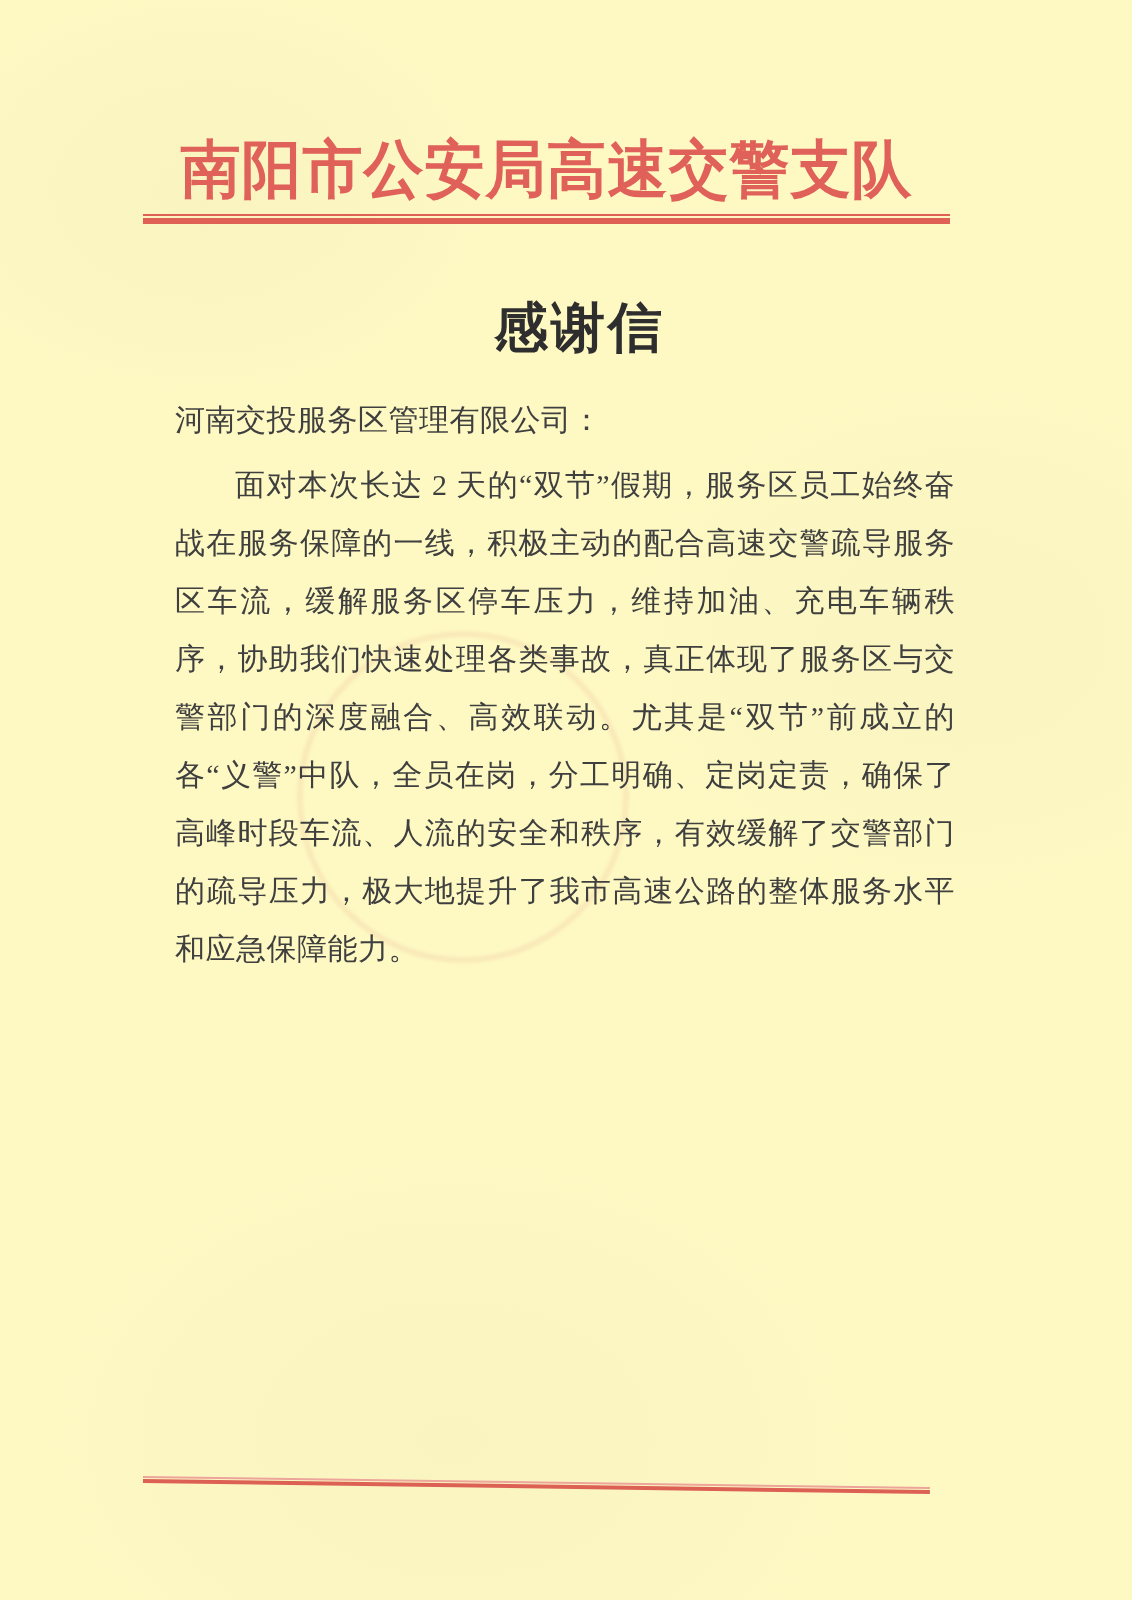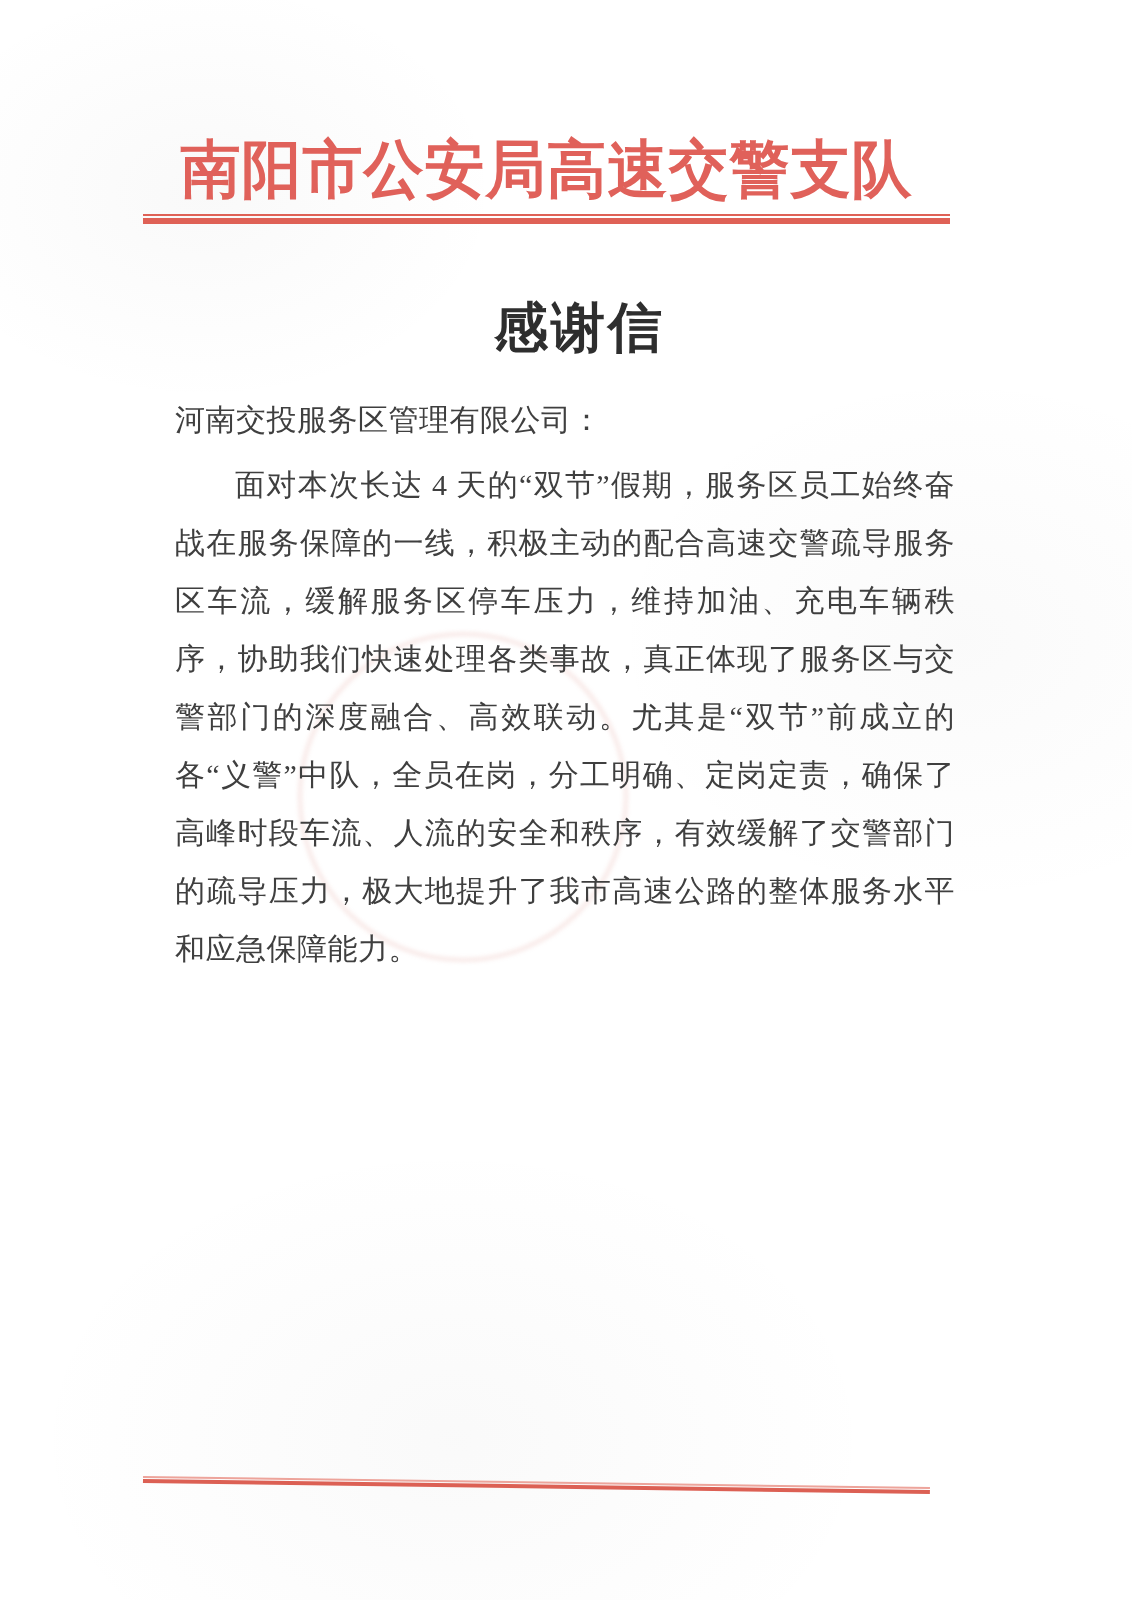--- a/index.html
+++ b/index.html
@@ -1,20 +1,20 @@
 <!DOCTYPE html>
 <html><head>
 <meta charset="utf-8">
 <style>
   html,body{margin:0;padding:0;background:#e8e8e8;}
   .page{
     position:relative;
     width:1132px;height:1600px;
     margin:0 auto;
-    background:#ffffff;
+    background:#fef9c3;
     overflow:hidden;
     font-family:"Liberation Serif",serif;
   }
   
   .page::before{
     content:"";position:absolute;inset:0;pointer-events:none;
     background:
       radial-gradient(420px 300px at 18% 12%, rgba(120,120,120,0.045), transparent 70%),
       radial-gradient(500px 380px at 85% 40%, rgba(120,120,120,0.035), transparent 70%),
       radial-gradient(600px 420px at 40% 90%, rgba(120,120,120,0.04), transparent 70%);
@@ -89,21 +89,21 @@
     <div class="rule rule-thin"></div>
     <div class="rule rule-thick"></div>
   </div>
 
   <h1 class="doc-title">感谢信</h1>
 
   <div class="stamp-bleed"></div>
 
   <div class="letter-body">
     <p class="salutation">河南交投服务区管理有限公司：</p>
-    <p class="para">面对本次长达 4 天的“双节”假期，服务区员工始终奋战在服务保障的一线，积极主动的配合高速交警疏导服务区车流，缓解服务区停车压力，维持加油、充电车辆秩序，协助我们快速处理各类事故，真正体现了服务区与交警部门的深度融合、高效联动。尤其是“双节”前成立的各“义警”中队，全员在岗，分工明确、定岗定责，确保了高峰时段车流、人流的安全和秩序，有效缓解了交警部门的疏导压力，极大地提升了我市高速公路的整体服务水平和应急保障能力。</p>
+    <p class="para">面对本次长达 2 天的“双节”假期，服务区员工始终奋战在服务保障的一线，积极主动的配合高速交警疏导服务区车流，缓解服务区停车压力，维持加油、充电车辆秩序，协助我们快速处理各类事故，真正体现了服务区与交警部门的深度融合、高效联动。尤其是“双节”前成立的各“义警”中队，全员在岗，分工明确、定岗定责，确保了高峰时段车流、人流的安全和秩序，有效缓解了交警部门的疏导压力，极大地提升了我市高速公路的整体服务水平和应急保障能力。</p>
   </div>
 
   <div class="footer-rule">
     <div class="rule rule-thin"></div>
     <div class="rule rule-gap"></div>
     <div class="rule rule-thick"></div>
   </div>
 
 </div>
 

